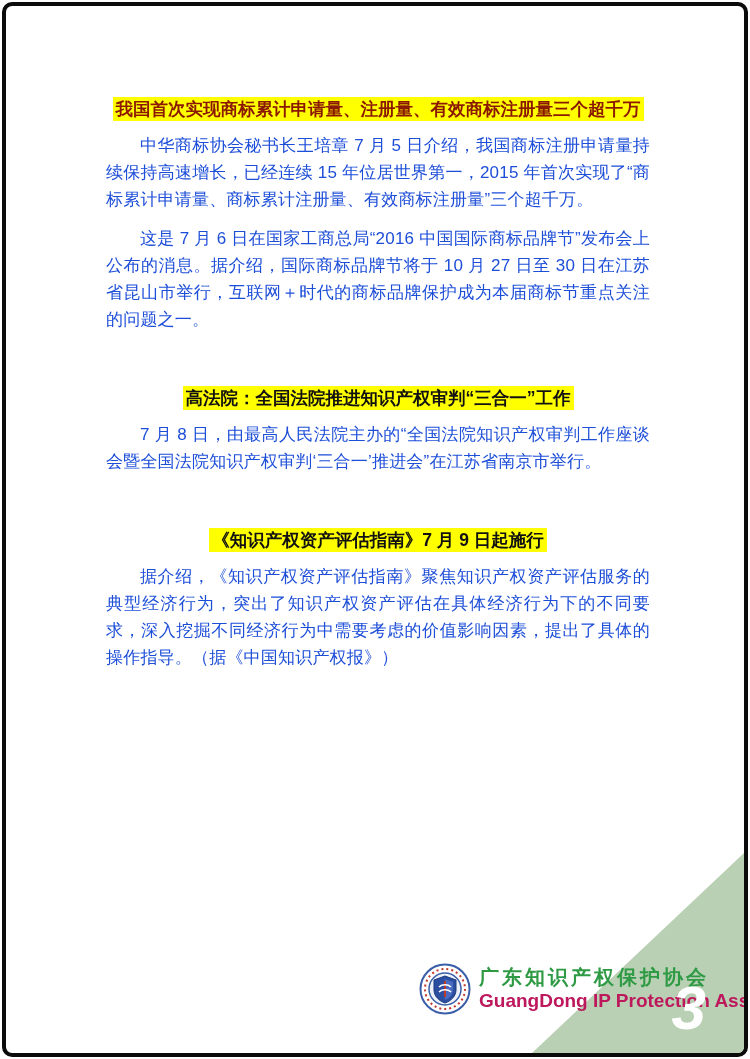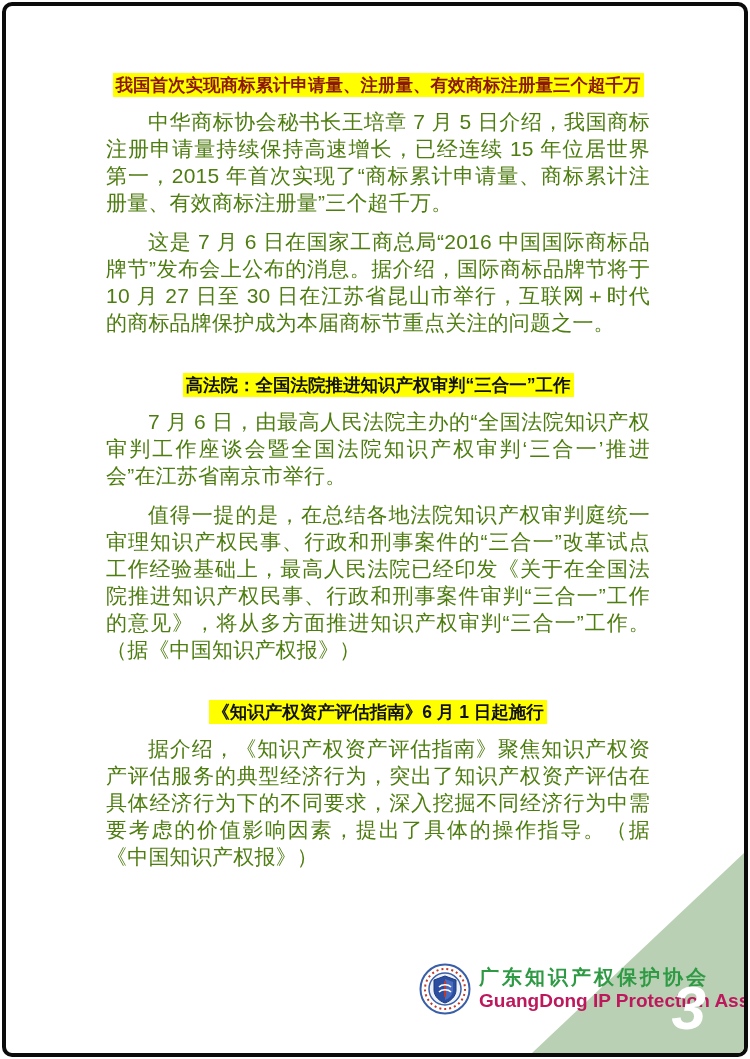--- a/index.html
+++ b/index.html
@@ -19,35 +19,36 @@
   }
   .content {
     position: relative;
     padding: 64px 94px 0 100px;
     z-index: 2;
   }
   .headline {
     text-align: center;
     margin-bottom: 10px;
     line-height: 26px;
+    margin-top: 24px;
   }
-  .article + .article .headline { margin-top: 34px; }
+  .article + .article .headline { margin-top: 50px; }
   .headline .hl {
     display: inline;
     background: #ffff00;
     font-weight: bold;
     font-size: 17.5px;
     color: #111111;
     padding: 2px 3px;
   }
   .article-1 .headline .hl { color: #8b1800; }
   .article p {
-    font-size: 21px;
+    font-size: 17px;
     line-height: 27px;
-    color: #4d7c0f;
+    color: #1d4ed8;
     text-align: justify;
     text-indent: 2em;
     margin-bottom: 12px;
     letter-spacing: 0.2px;
   }
   
   .corner-triangle {
     position: absolute;
     right: 0; bottom: 0;
     width: 212px; height: 200px;
@@ -102,26 +103,25 @@
   <div class="content">
 
     <section class="article article-1">
       <h2 class="headline"><span class="hl">我国首次实现商标累计申请量、注册量、有效商标注册量三个超千万</span></h2>
       <p>中华商标协会秘书长王培章 7 月 5 日介绍，我国商标注册申请量持续保持高速增长，已经连续 15 年位居世界第一，2015 年首次实现了“商标累计申请量、商标累计注册量、有效商标注册量”三个超千万。</p>
       <p>这是 7 月 6 日在国家工商总局“2016 中国国际商标品牌节”发布会上公布的消息。据介绍，国际商标品牌节将于 10 月 27 日至 30 日在江苏省昆山市举行，互联网＋时代的商标品牌保护成为本届商标节重点关注的问题之一。</p>
     </section>
 
     <section class="article article-2">
       <h2 class="headline"><span class="hl">高法院：全国法院推进知识产权审判“三合一”工作</span></h2>
-      <p>7 月 6 日，由最高人民法院主办的“全国法院知识产权审判工作座谈会暨全国法院知识产权审判‘三合一’推进会”在江苏省南京市举行。</p>
-      <p>值得一提的是，在总结各地法院知识产权审判庭统一审理知识产权民事、行政和刑事案件的“三合一”改革试点工作经验基础上，最高人民法院已经印发《关于在全国法院推进知识产权民事、行政和刑事案件审判“三合一”工作的意见》，将从多方面推进知识产权审判“三合一”工作。（据《中国知识产权报》）</p>
+      <p>7 月 8 日，由最高人民法院主办的“全国法院知识产权审判工作座谈会暨全国法院知识产权审判‘三合一’推进会”在江苏省南京市举行。</p>
     </section>
 
     <section class="article article-3">
-      <h2 class="headline"><span class="hl">《知识产权资产评估指南》6 月 1 日起施行</span></h2>
+      <h2 class="headline"><span class="hl">《知识产权资产评估指南》7 月 9 日起施行</span></h2>
       <p>据介绍，《知识产权资产评估指南》聚焦知识产权资产评估服务的典型经济行为，突出了知识产权资产评估在具体经济行为下的不同要求，深入挖掘不同经济行为中需要考虑的价值影响因素，提出了具体的操作指导。（据《中国知识产权报》）</p>
     </section>
 
   </div>
 
   <div class="corner-triangle"></div>
 
   <div class="footer">
     <div class="footer-brand">
       <svg class="logo" viewBox="0 0 52 52">

